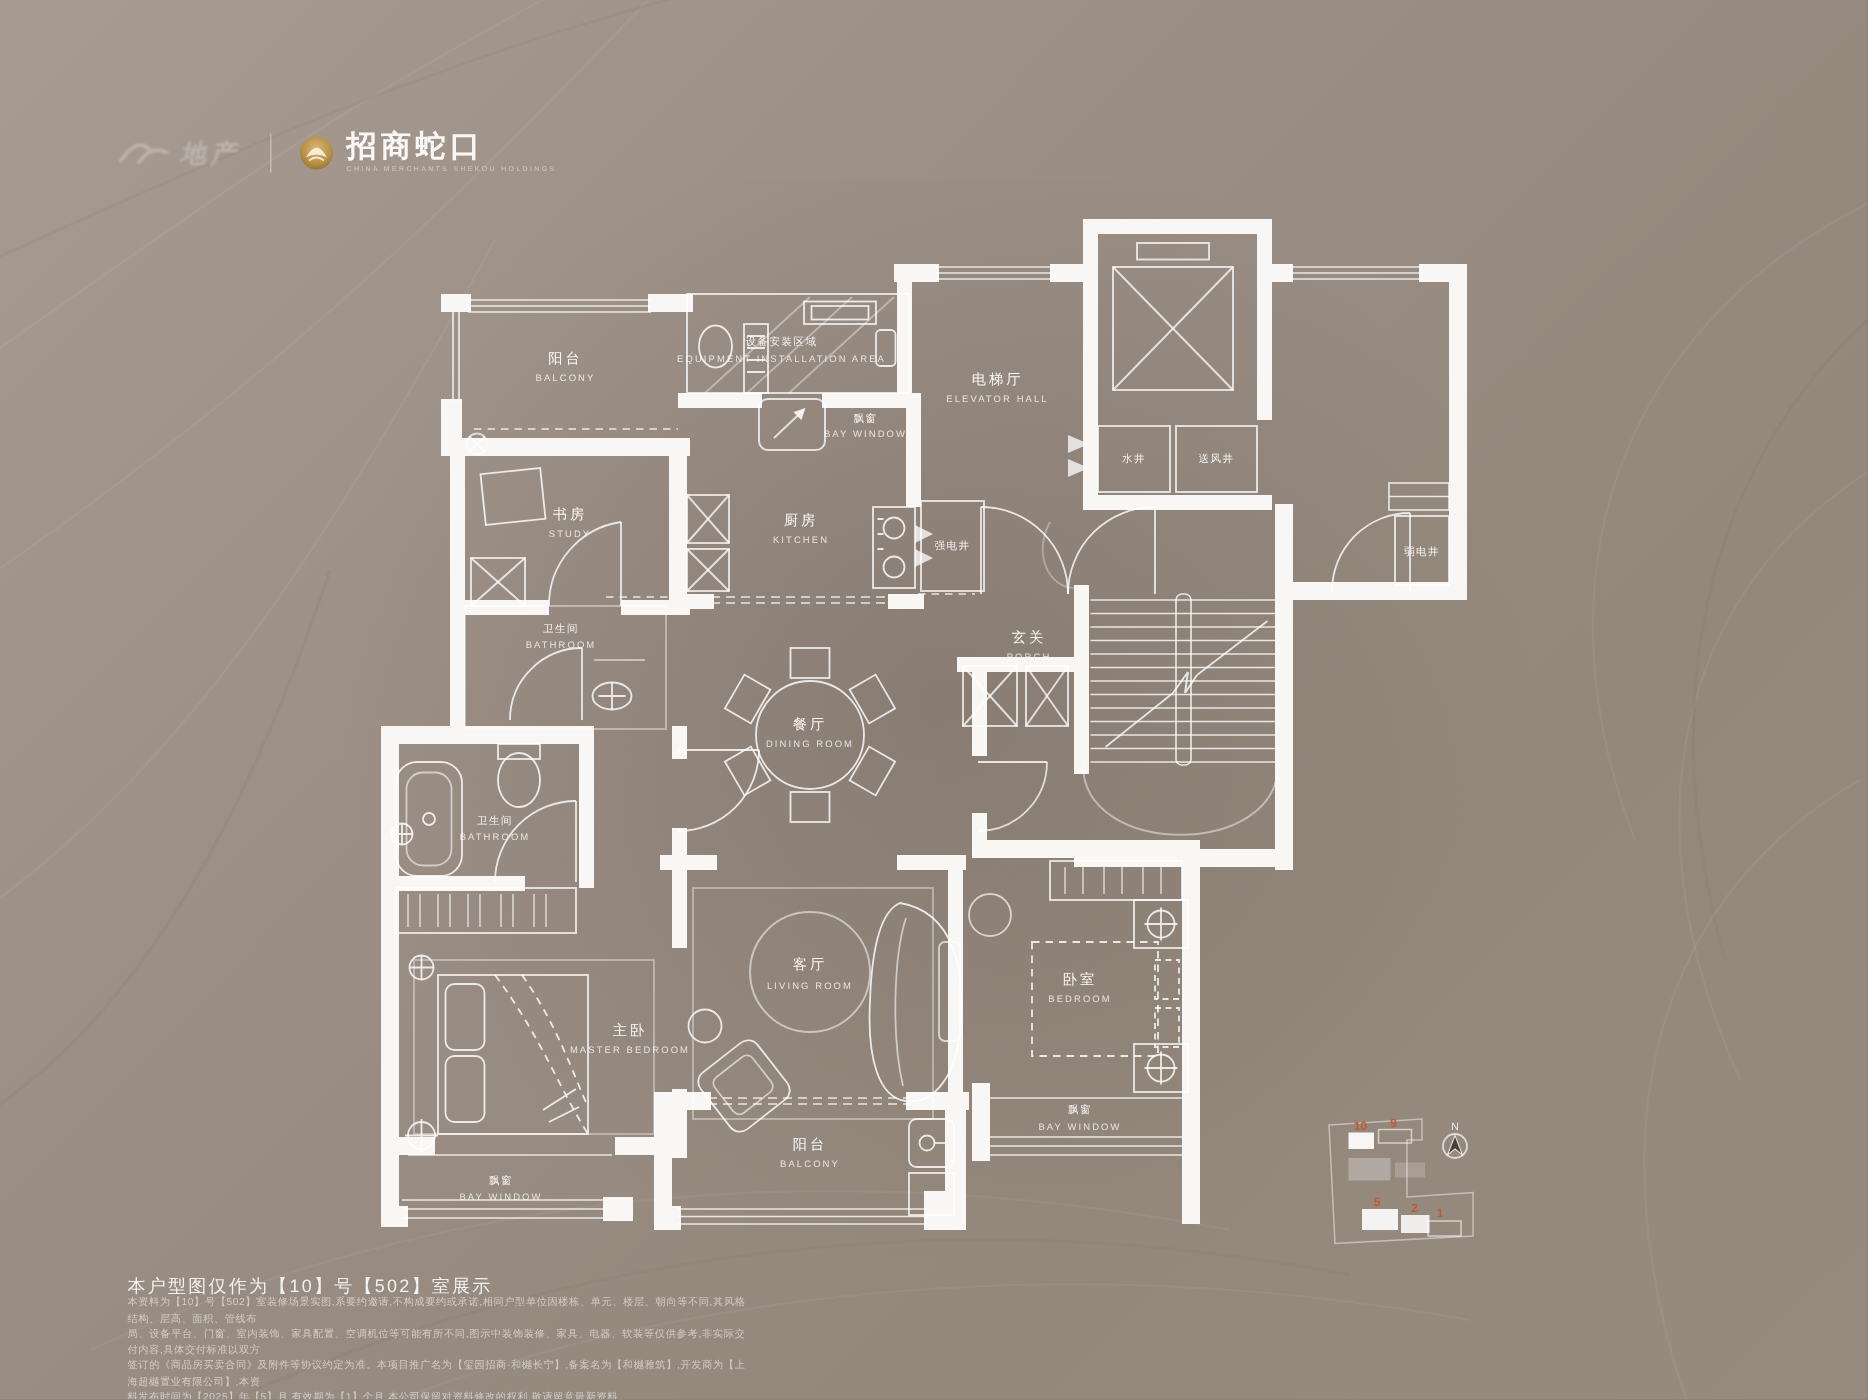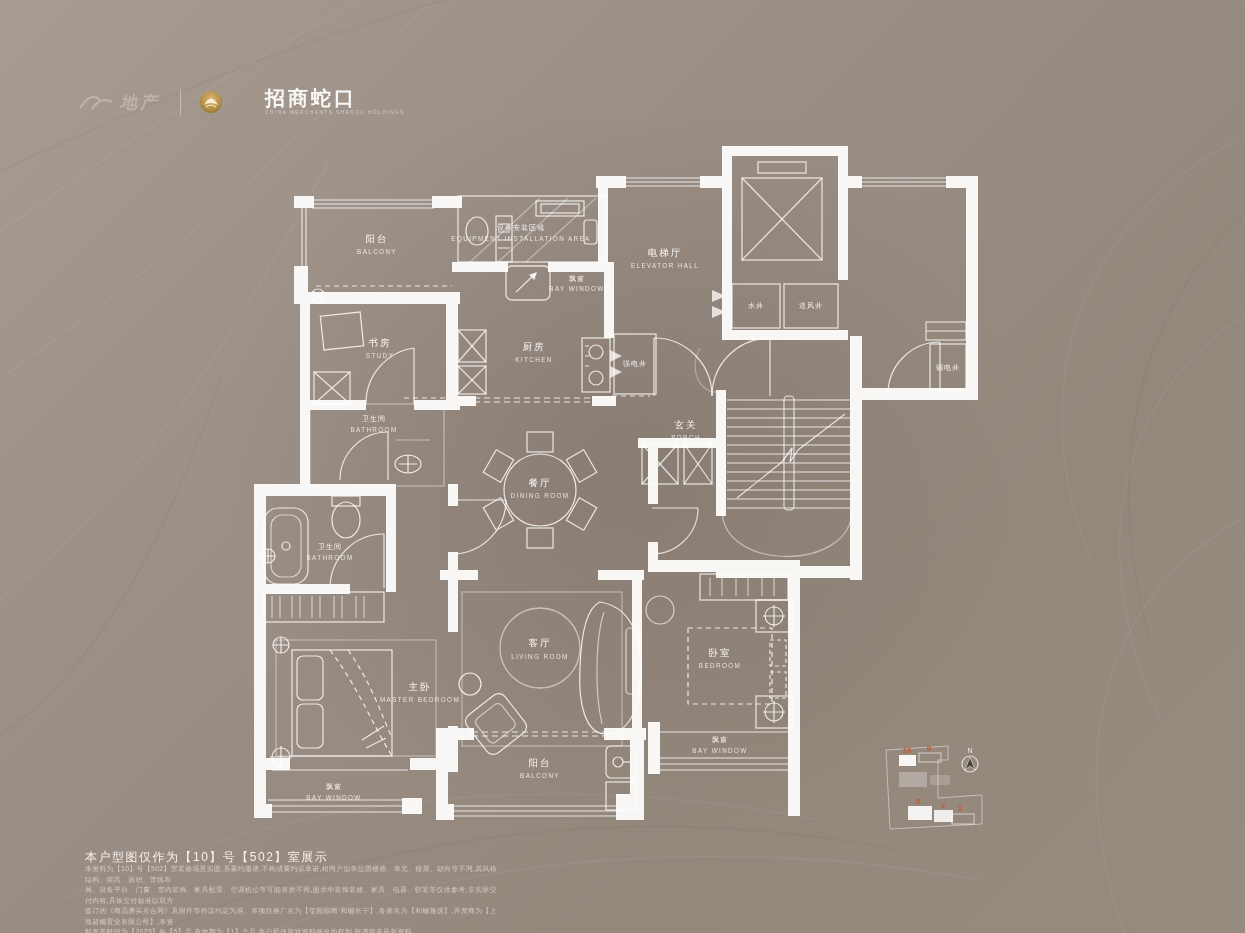--- a/index.html
+++ b/index.html
@@ -10,21 +10,21 @@
   .plan-shade{position:absolute;left:230px;top:120px;width:790px;height:720px;
     background:radial-gradient(ellipse at 50% 48%,rgba(58,47,38,.16),rgba(58,47,38,0) 72%);}
   
   .header{position:absolute;left:78px;top:82px;height:40px;display:flex;align-items:center;}
   .partner{display:flex;align-items:center;opacity:.26;filter:blur(.6px);}
   .partner .flourish{width:38px;height:20px;margin-right:4px;}
   .partner .ptxt{color:#fff;font-size:17px;letter-spacing:3px;font-style:italic;font-weight:bold;}
   .logo-divider{width:1px;height:26px;background:rgba(255,255,255,.35);margin:0 18px 0 20px;}
   .brand{display:flex;align-items:center;}
   .emblem{width:24px;height:24px;margin-right:8px;}
-  .brand-txt{display:flex;flex-direction:column;line-height:1;margin-left:34px;}
+  .brand-txt{display:flex;flex-direction:column;line-height:1;}
   .brand-main{color:rgba(255,255,255,.93);font-size:20px;font-weight:bold;letter-spacing:3px;}
   .brand-sub{color:rgba(255,255,255,.5);font-size:4.6px;letter-spacing:1.6px;margin-top:3px;}
   
   .caption{position:absolute;left:85px;top:833px;color:rgba(255,255,255,.88);
     font-size:12px;letter-spacing:1.5px;margin-top:16px;}
   .disclaimer{position:absolute;left:85px;top:864px;width:412px;color:rgba(255,255,255,.55);
     font-size:6.8px;line-height:10.5px;letter-spacing:.4px;text-align:justify;}
   
   text{font-family:"Liberation Sans","DejaVu Sans",sans-serif;}
   .cn{font-size:9.5px;letter-spacing:2px;fill:rgba(255,255,255,.94);text-anchor:middle;}

